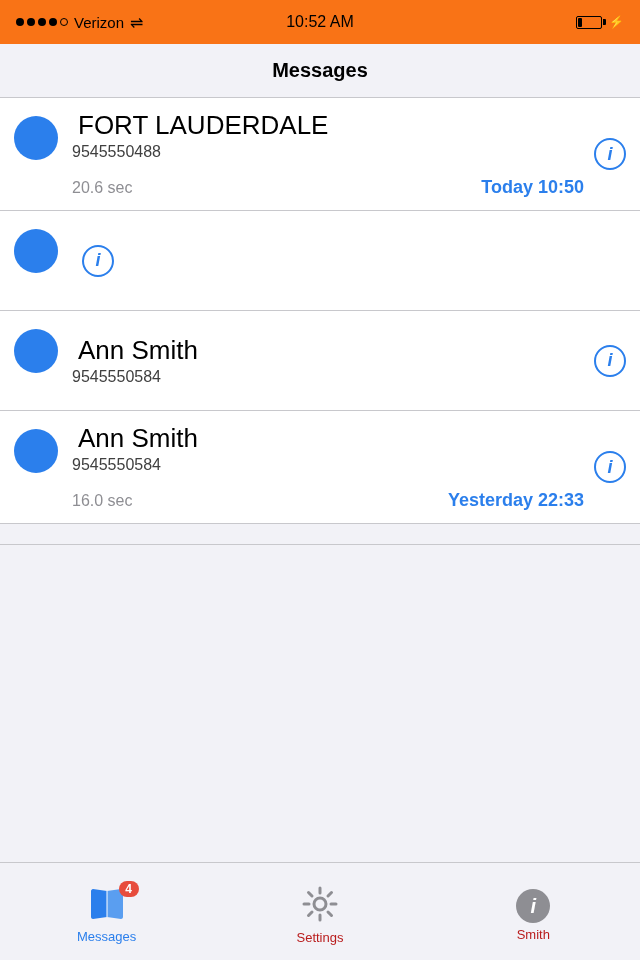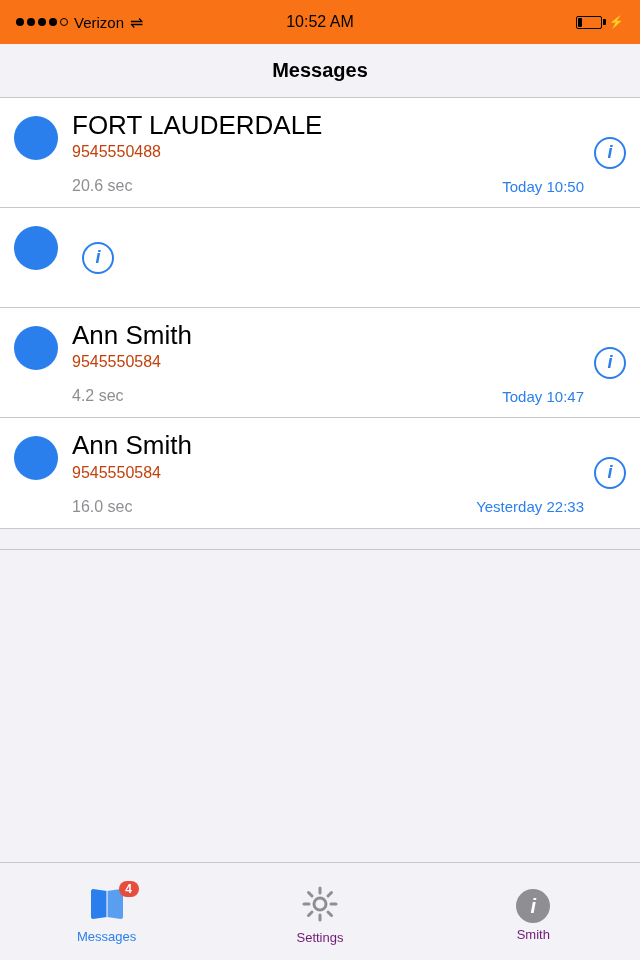--- a/index.html
+++ b/index.html
@@ -135,44 +135,45 @@
 
     .item-content {
       flex: 1;
     }
 
     .item-name {
       font-size: 26px;
       font-weight: 400;
       color: #000;
       line-height: 1.2;
+      margin-left: 6px;
     }
 
     .item-phone {
       font-size: 16px;
-      color: #c2410c;
+      color: #404040;
       margin-top: 2px;
     }
 
     .item-bottom {
       display: flex;
       align-items: center;
       justify-content: space-between;
       margin-top: 16px;
     }
 
     .item-duration {
       font-size: 16px;
       color: #8e8e93;
     }
 
     .item-time {
-      font-size: 15px;
+      font-size: 18px;
       color: #2b7fec;
-      font-weight: 400;
+      font-weight: 700;
     }
 
     .info-btn {
       width: 32px;
       height: 32px;
       border-radius: 50%;
       border: 2px solid #2b7fec;
       color: #2b7fec;
       display: flex;
       align-items: center;
@@ -223,21 +224,21 @@
       font-size: 12px;
       font-weight: bold;
       border-radius: 10px;
       padding: 1px 5px;
       min-width: 20px;
       text-align: center;
     }
 
     .tab-label {
       font-size: 13px;
-      color: #701a75;
+      color: #b91c1c;
     }
 
     .tab-label.active {
       color: #2b7fec;
     }
 
     
     .about-info-icon {
       width: 34px;
       height: 34px;
@@ -316,24 +317,20 @@
     <div class="list-item">
       <div class="avatar"></div>
       <div class="info-btn">i</div>
     </div>
 
     <div class="list-item">
       <div class="avatar"></div>
       <div class="item-content">
         <div class="item-name">Ann Smith</div>
         <div class="item-phone">9545550584</div>
-        <div class="item-bottom">
-          <span class="item-duration">4.2 sec</span>
-          <span class="item-time">Today 10:47</span>
-        </div>
       </div>
       <div class="info-btn">i</div>
     </div>
 
     <div class="list-item">
       <div class="avatar"></div>
       <div class="item-content">
         <div class="item-name">Ann Smith</div>
         <div class="item-phone">9545550584</div>
         <div class="item-bottom">

